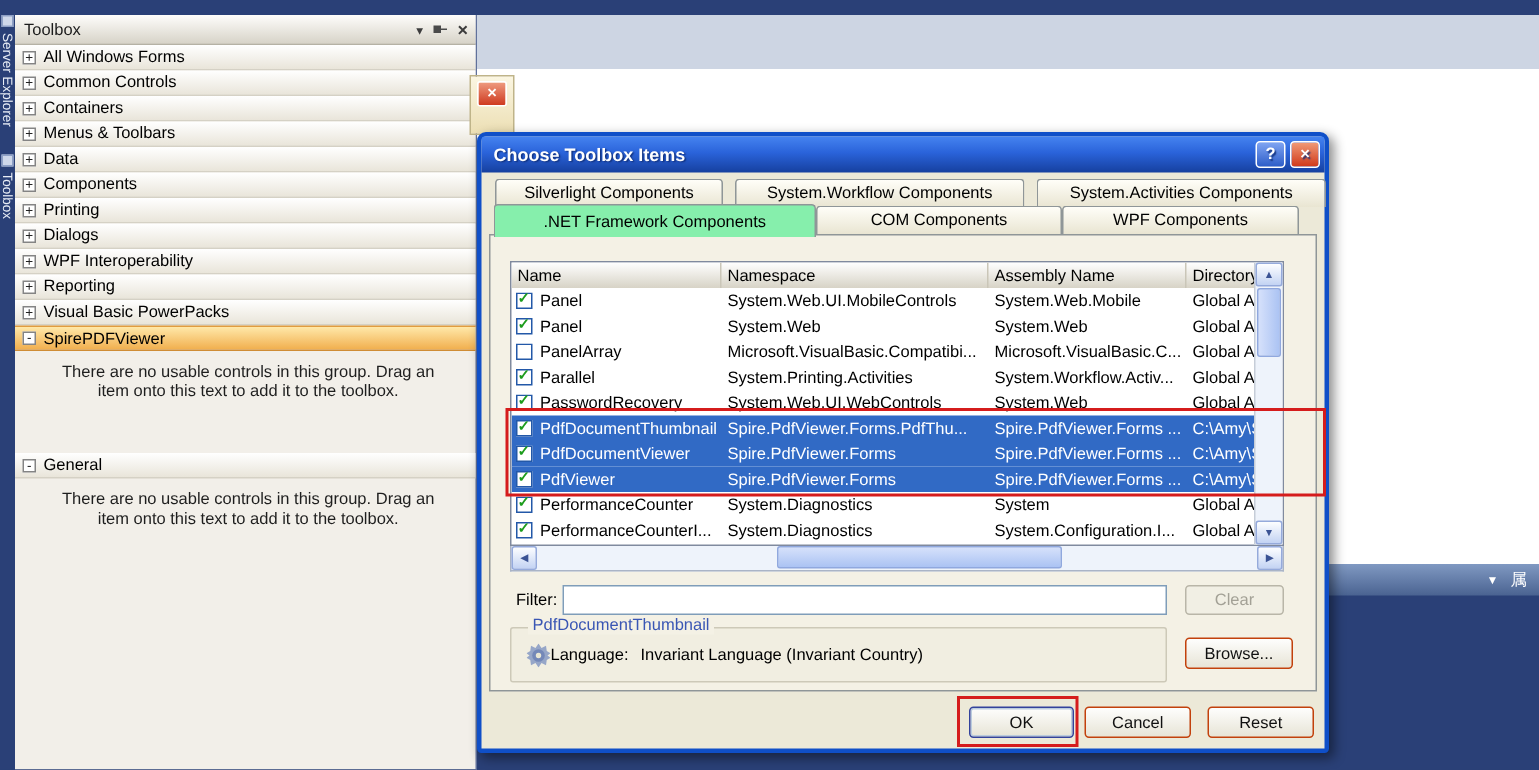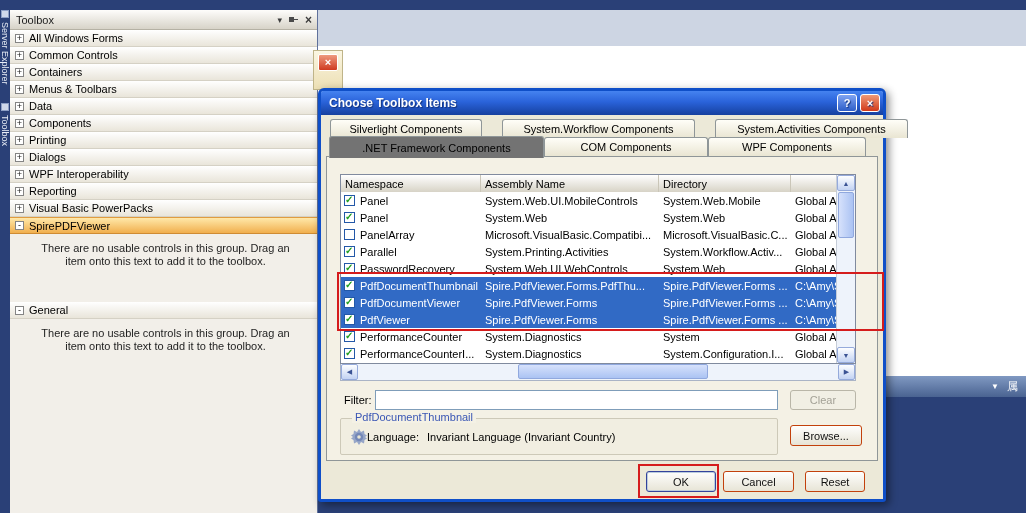--- a/index.html
+++ b/index.html
@@ -40,29 +40,29 @@
 
   
   .dialog{position:absolute;left:318px;top:88px;width:568px;height:414px;background:#ece9d8;border:3px solid #0f4fc8;border-radius:6px 6px 3px 3px;box-shadow:3px 3px 8px rgba(0,0,0,.45);z-index:10}
   .dlg-title{height:24px;display:flex;align-items:center;padding:0 3px 0 8px;background:linear-gradient(#4583f0 0%,#2a63da 45%,#16409f 100%);border-radius:2px 2px 0 0;color:#fff;font-size:12px;font-weight:bold;text-shadow:1px 1px 1px #12317c}
   .dlg-title .dlg-caption{flex:1}
   .dlg-btns{display:flex;gap:3px}
   .dlg-btn{width:20px;height:18px;border:1px solid #fff;border-radius:3px;display:flex;align-items:center;justify-content:center;color:#fff;font-weight:bold;font-size:11px;cursor:pointer}
   .dlg-btn.help{background:linear-gradient(#7fa4f2,#2d5dc8)}
   .dlg-btn.close{background:linear-gradient(#f09a77,#d13919)}
 
-  .tabs-back{position:absolute;left:9px;top:28px;display:flex;gap:20px;height:19px;z-index:2}
+  .tabs-back{position:absolute;left:9px;top:28px;display:flex;gap:8px;height:19px;z-index:2}
   .tabs-front{position:absolute;left:8px;top:45px;display:flex;height:22px;align-items:flex-end;z-index:3}
   .tab{display:flex;align-items:center;justify-content:center;background:linear-gradient(#fffef8,#e9e5d2);border:1px solid #8f9698;border-bottom:none;border-radius:3px 3px 0 0;white-space:nowrap;cursor:pointer}
   .tabs-back .tab{height:19px}
   .tabs-back .tab:nth-of-type(1){width:152px}
   .tabs-back .tab:nth-of-type(2){width:193px}
   .tabs-back .tab:nth-of-type(3){width:193px}
   .tabs-front .tab{height:19px;margin-bottom:2px}
-  .tabs-front .tab.active{height:22px;margin-bottom:0;background:#737373;position:relative;z-index:4}
+  .tabs-front .tab.active{height:22px;margin-bottom:0;background:#86efac;position:relative;z-index:4}
   .tabs-front .tab:nth-of-type(1){width:215px}
   .tabs-front .tab:nth-of-type(2){width:164px}
   .tabs-front .tab:nth-of-type(3){width:158px}
   .tab-page{position:absolute;left:5px;top:65px;width:552px;height:305px;background:#f4f1e5;border:1px solid #8f9698;z-index:1}
 
   
   .tbl{position:absolute;left:19px;top:83px;width:516px;height:190px;display:flex;background:#fff;border:1px solid #808a9e;z-index:5}
   .tbl-main{width:497px;display:flex;flex-direction:column;overflow:hidden}
   .tbl-head{display:flex;height:17px;background:linear-gradient(#ffffff,#d7d3c6);flex:none}
   .th{display:flex;align-items:center;padding-left:4px;border-right:1px solid #cac6b8;overflow:hidden;white-space:nowrap;cursor:pointer}
@@ -96,21 +96,21 @@
   .filter-row{position:absolute;left:23px;top:299px;width:516px;height:20px;display:flex;align-items:center;z-index:5}
   .filter-label{width:31px}
   .filter-input{width:403px;height:20px;border:1px solid #7f9db9;background:#fff;font:11px "Liberation Sans",sans-serif;padding:0 3px;outline:none}
 
   
   .btn{font:11px "Liberation Sans",sans-serif;height:21px;background:linear-gradient(#fefefd,#e7e4d6);border:1px solid #c2410c;border-radius:3px;cursor:pointer;color:#111}
   .btn.clear{margin-left:12px;width:66px;height:20px;color:#a3a196;border-color:#b9b6a8;background:#f1efe4;cursor:default}
   .btn.browse{position:absolute;left:469px;top:334px;width:72px;z-index:5}
   .btn.ok{position:absolute;left:325px;top:380px;width:70px;z-index:6;box-shadow:inset 0 0 0 1px #bcd;border-color:#33439c}
   .btn.cancel{position:absolute;left:402px;top:380px;width:71px;z-index:5}
-  .btn.reset{position:absolute;left:484px;top:380px;width:60px;z-index:5}
+  .btn.reset{position:absolute;left:484px;top:380px;width:71px;z-index:5}
 
   
   .info-label{position:absolute;left:31px;top:320px;background:#f4f1e5;padding:0 3px;color:#3a56b4;z-index:6}
   .info-box{position:absolute;left:19px;top:327px;width:438px;height:37px;border:1px solid #cdc9b8;border-radius:2px;background:#f1eee1;display:flex;align-items:center;padding-left:10px;z-index:5}
   .gear-wrap{width:16px;height:16px;flex:none}
   .lang-label{width:60px}
 
   
   .red-rect{position:absolute;border:2px solid #d51c1c;z-index:8;pointer-events:none}
   .red-rect.rows{left:16px;top:181px;width:547px;height:59px}
@@ -261,20 +261,23 @@
       <div class="tab front">
         <span>WPF Components</span>
       </div>
     </div>
   <div class="tab-page"></div>
 
   <div class="tbl">
     <div class="tbl-main">
       <div class="tbl-head">
 
+          <div class="th">
+            <span>Name</span>
+          </div>
 
           <div class="th">
             <span>Namespace</span>
           </div>
 
           <div class="th">
             <span>Assembly Name</span>
           </div>
 
           <div class="th">

